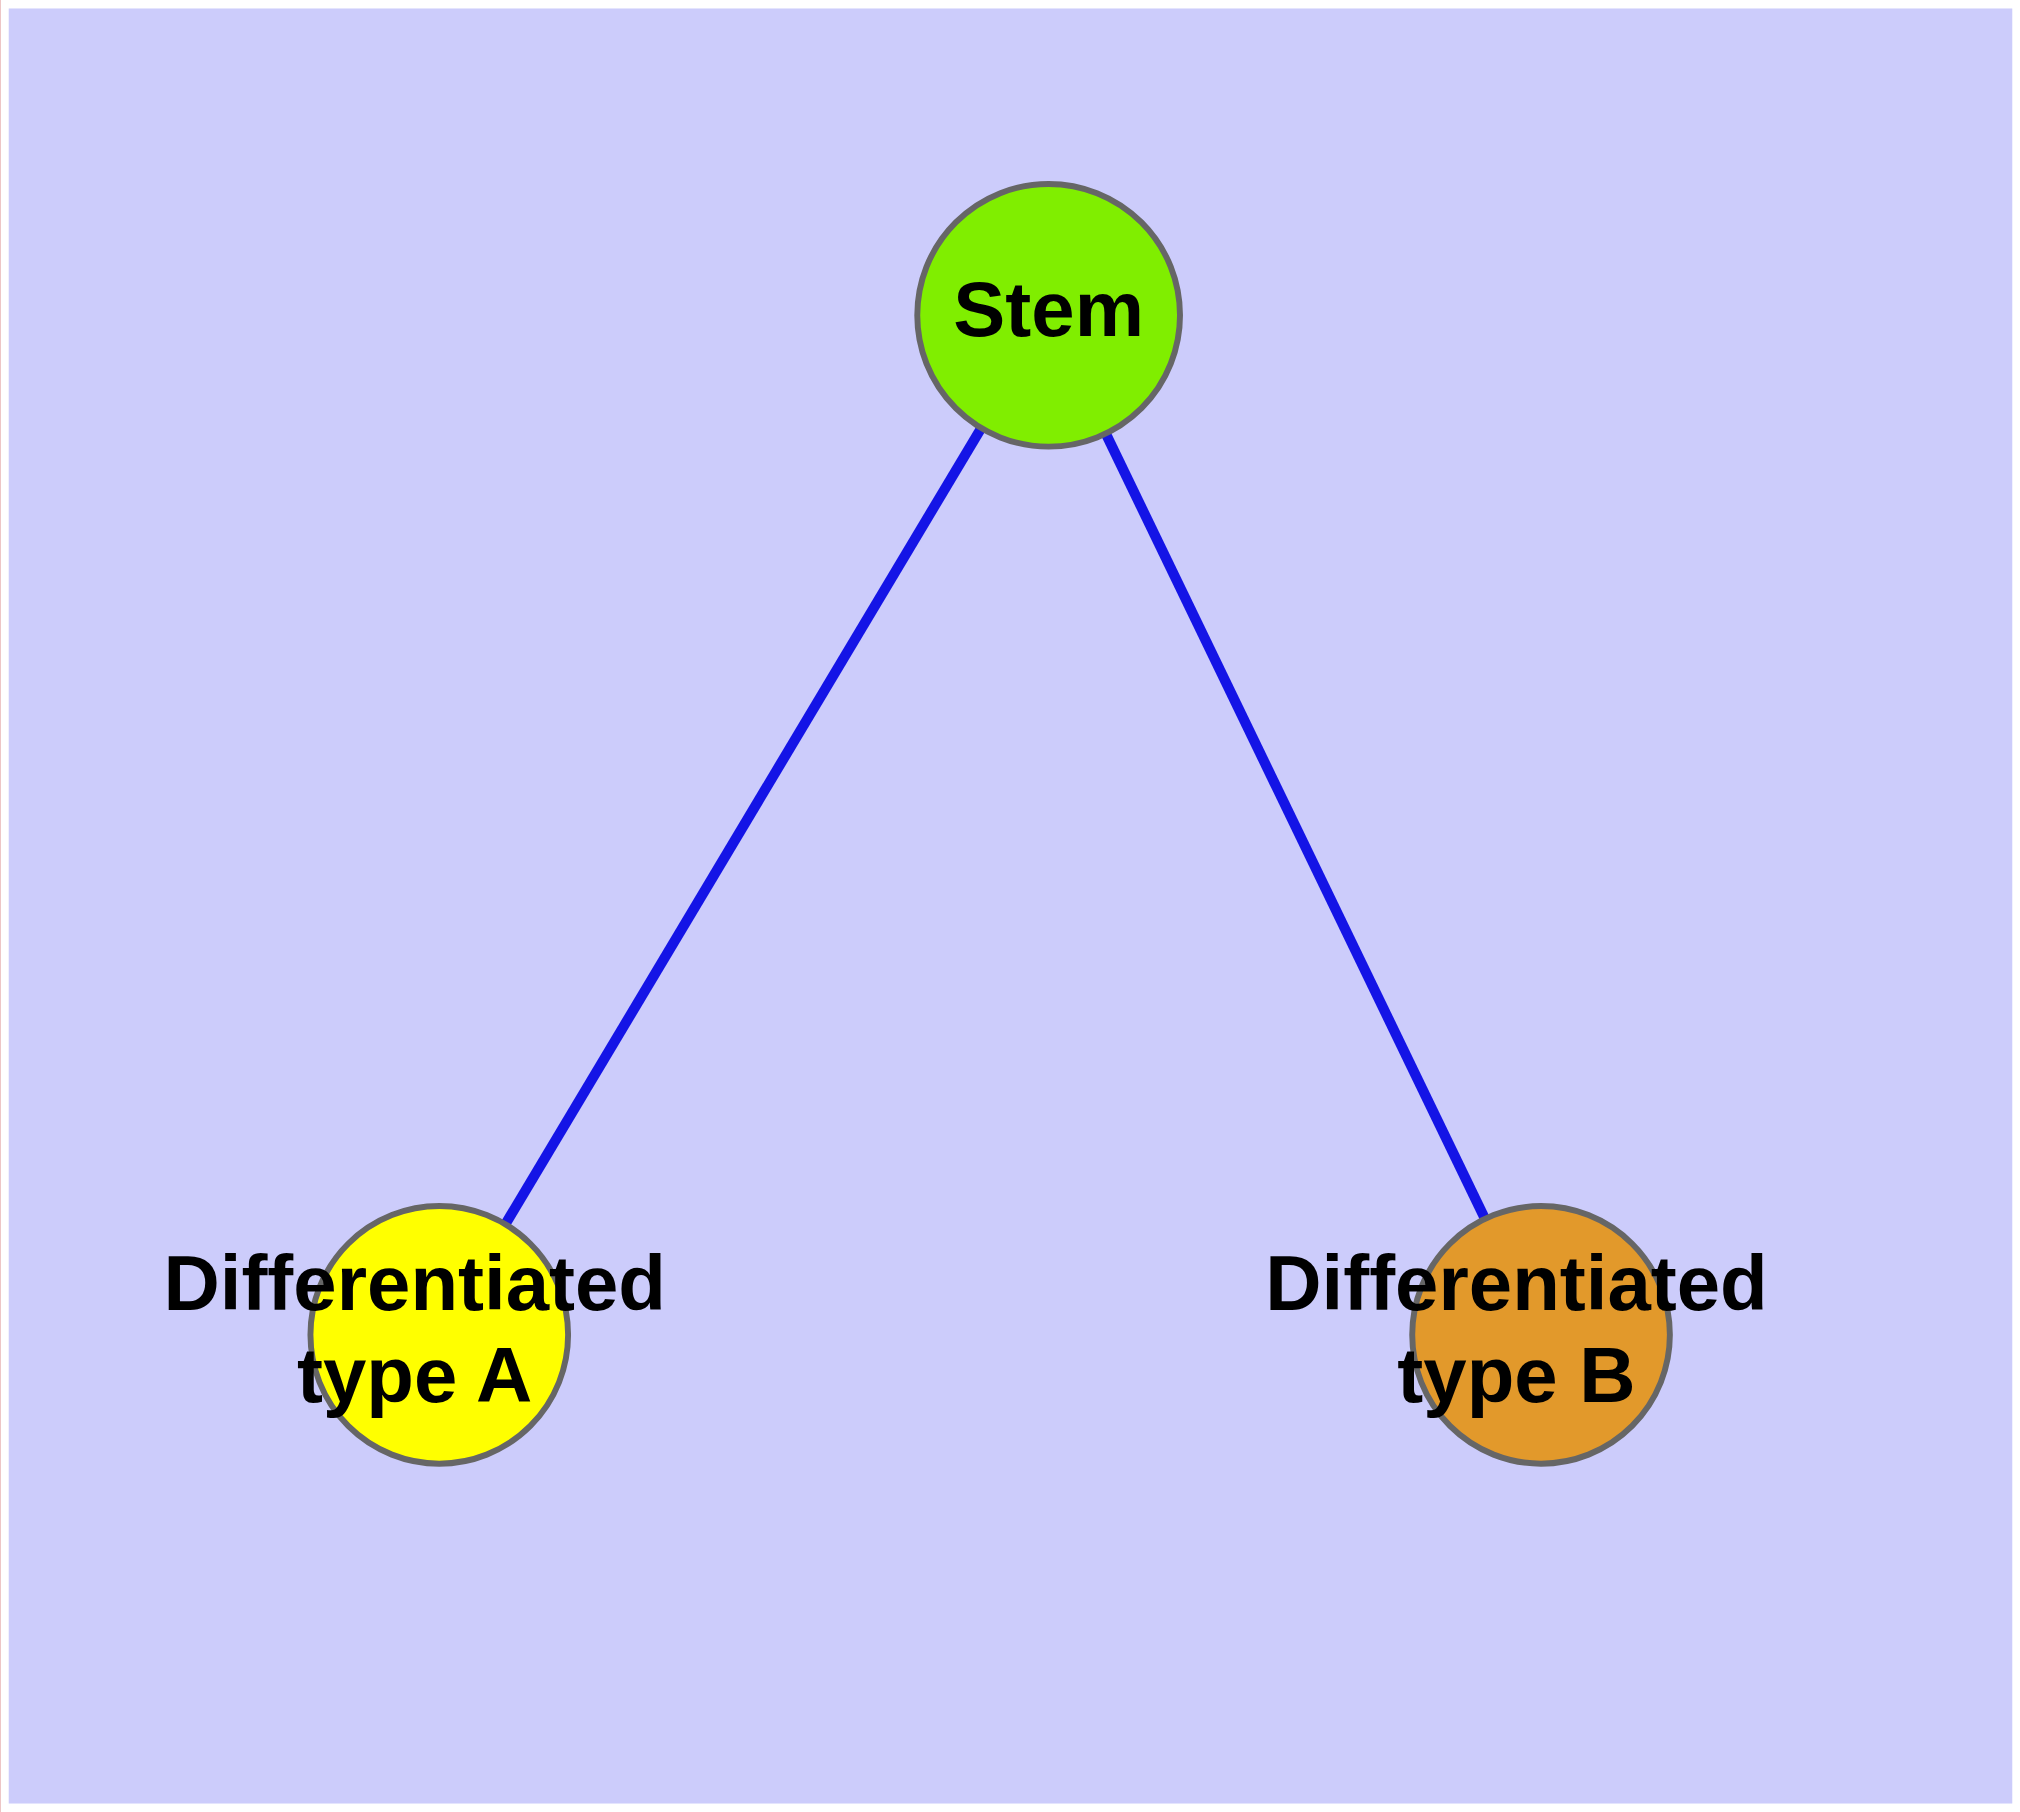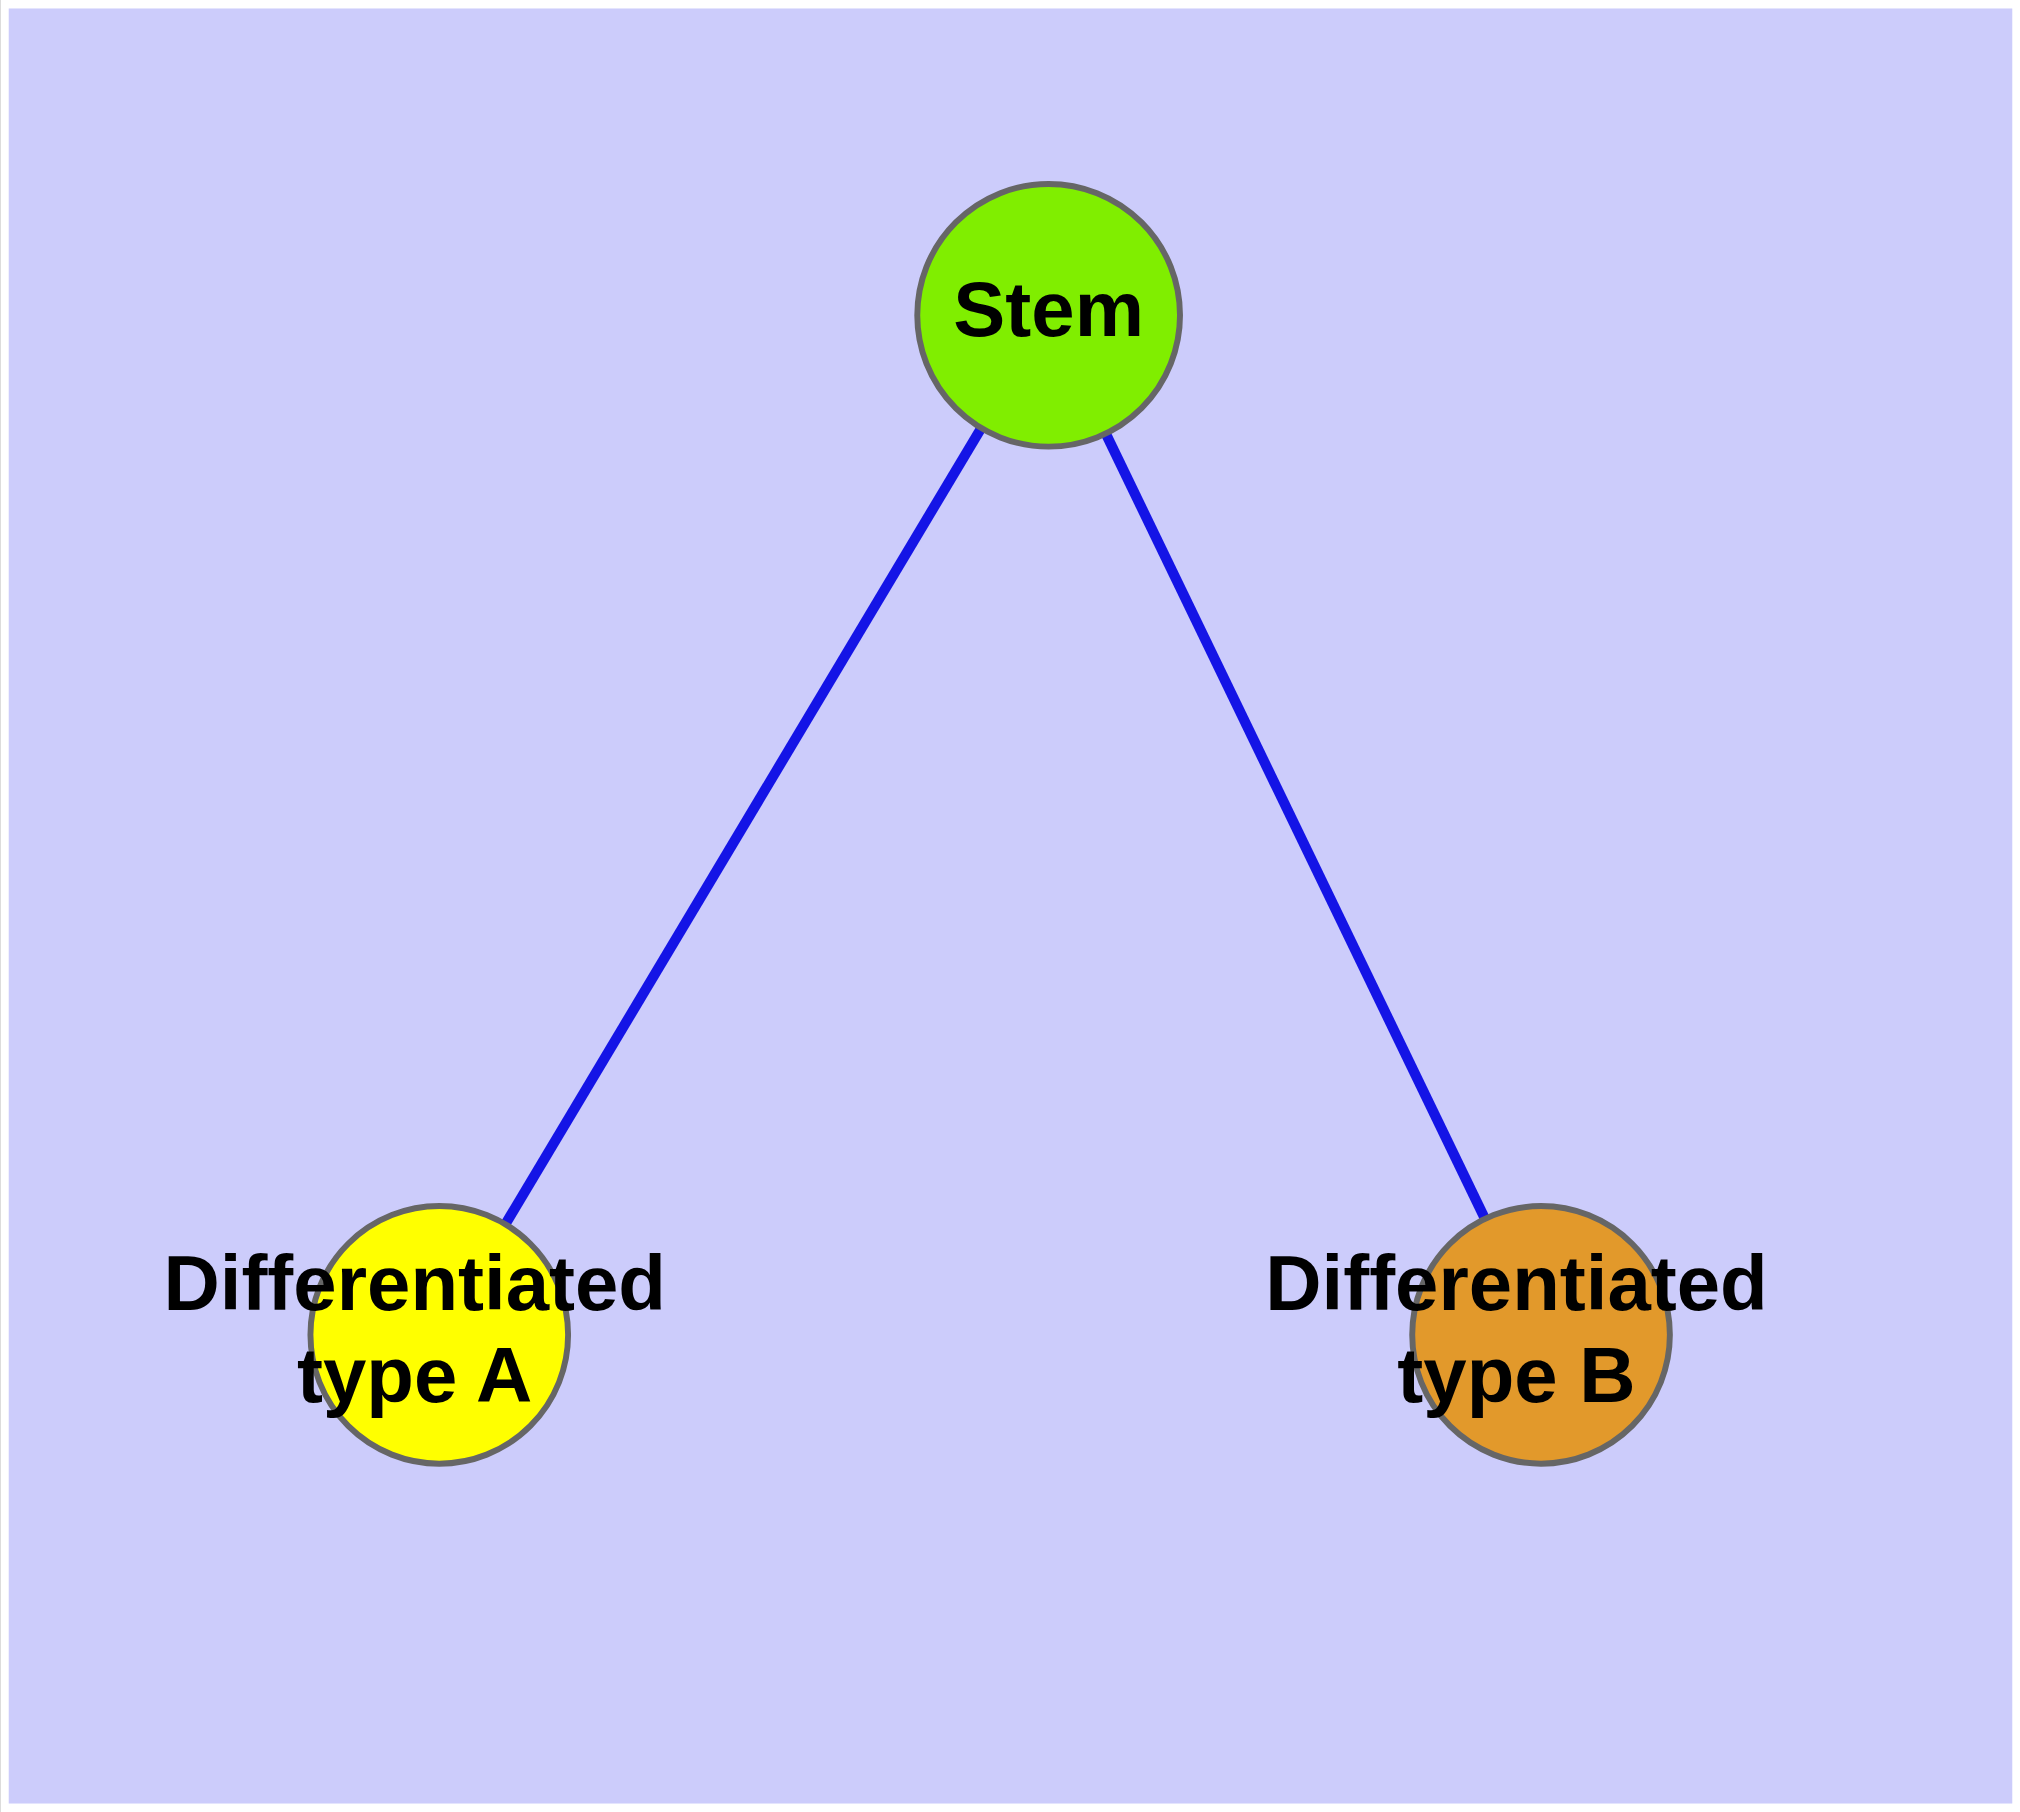--- a/index.html
+++ b/index.html
@@ -11,21 +11,21 @@
   body {
     width: 2021px;
     height: 1812px;
     overflow: hidden;
     font-family: "Liberation Sans", sans-serif;
   }
   #canvas {
     position: relative;
     width: 1977px;
     height: 1812px;
-    background: #737373;
+    background: #b91c1c;
   }
   #graph-svg {
     position: absolute;
     left: 0;
     top: 0;
     width: 2021px;
     height: 1812px;
     display: block;
   }
   .node-label {

